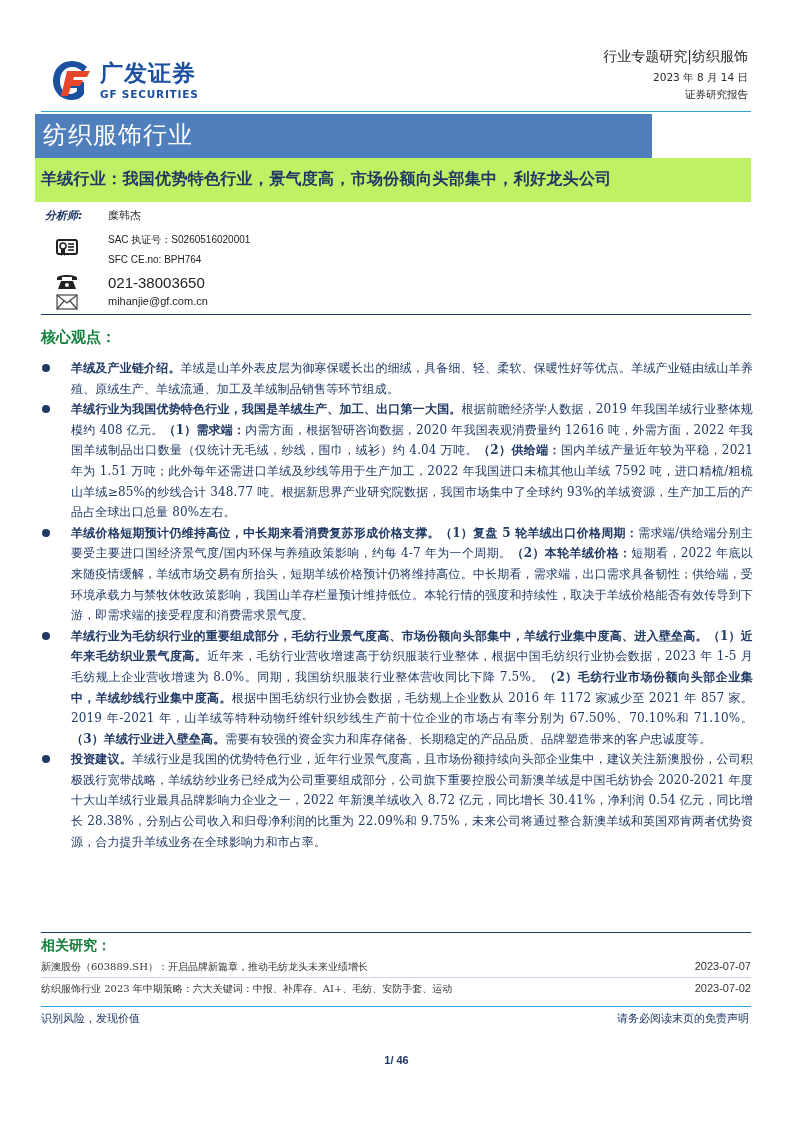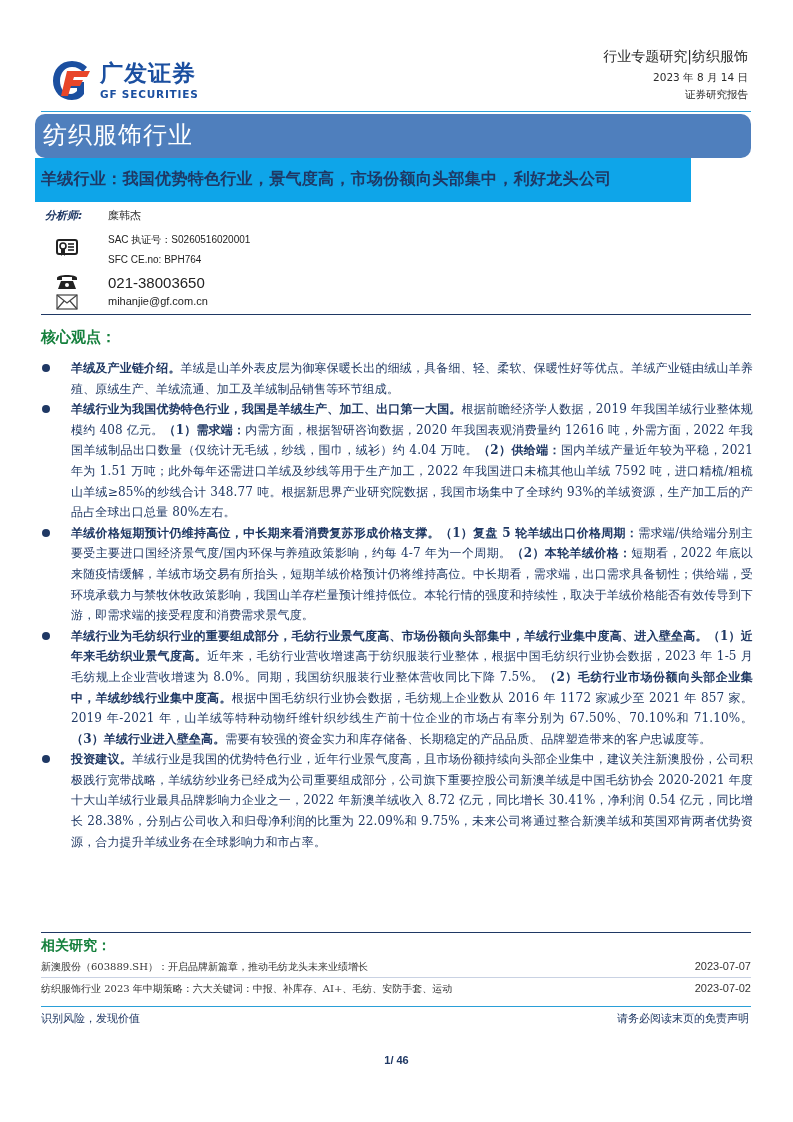--- a/index.html
+++ b/index.html
@@ -10,23 +10,23 @@
   .logo-mark { position: absolute; left: 0; top: 0; width: 44px; height: 44px; }
   .logo-cn { position: absolute; left: 50px; top: 2px; font-size: 23px; font-weight: bold; color: #1b4fa0; letter-spacing: 1px; line-height: 26px; font-family: "DejaVu Sans", sans-serif; }
   .logo-en { position: absolute; left: 50px; top: 30px; font-size: 10.5px; font-weight: bold; color: #1b4fa0; letter-spacing: 0.8px; font-family: "DejaVu Sans", sans-serif; }
 
   .hdr-right { position: absolute; right: 45px; top: 46px; text-align: right; }
   .hdr-type { font-size: 14px; color: #2b2b2b; line-height: 20px; }
   .hdr-date { font-size: 10.5px; color: #2b2b2b; line-height: 18px; margin-top: 2px; }
   .hdr-kind { font-size: 10.5px; color: #2b2b2b; line-height: 16px; }
 
   .rule-top { position: absolute; left: 41px; top: 111px; width: 710px; height: 1px; background: #2a9fd8; }
-  .industry-bar { position: absolute; left: 35px; top: 114px; width: 716px; height: 44px; background: #4f7fbd; border-radius: 10px; }
+  .industry-bar { position: absolute; left: 35px; top: 114px; width: 617px; height: 44px; background: #4f7fbd; }
   .industry-title { position: absolute; left: 8px; top: 5px; font-size: 24px; color: #ffffff; font-family: "DejaVu Serif", serif; letter-spacing: 1px; }
-  .headline-bar { position: absolute; left: 35px; top: 158px; width: 656px; height: 44px; background: #0ea5e9; }
+  .headline-bar { position: absolute; left: 35px; top: 158px; width: 716px; height: 44px; background: #bef264; }
   .headline { position: absolute; left: 6px; top: 11px; font-size: 16px; font-weight: bold; color: #1f3864; font-family: "DejaVu Serif", serif; white-space: nowrap; letter-spacing: 0.3px; }
 
   .analyst { position: absolute; left: 45px; top: 208px; width: 330px; }
   .analyst-label { position: absolute; left: 0; top: 0; font-size: 11px; font-weight: bold; font-style: italic; color: #1f3864; }
   .analyst-name { position: absolute; left: 63px; top: 0; font-size: 11px; color: #333; font-family: "DejaVu Serif", serif; }
   .an-icon { position: absolute; left: 10px; width: 24px; height: 18px; color: #222; }
   .an-text { position: absolute; left: 63px; font-size: 10px; color: #222; font-family: "Liberation Sans", sans-serif; white-space: nowrap; }
   .rule-analyst { position: absolute; left: 41px; top: 314px; width: 710px; height: 1px; background: #1f3864; }
 
   .section-h { position: absolute; left: 41px; font-size: 15px; font-weight: bold; color: #15803d; font-family: "DejaVu Serif", serif; }

